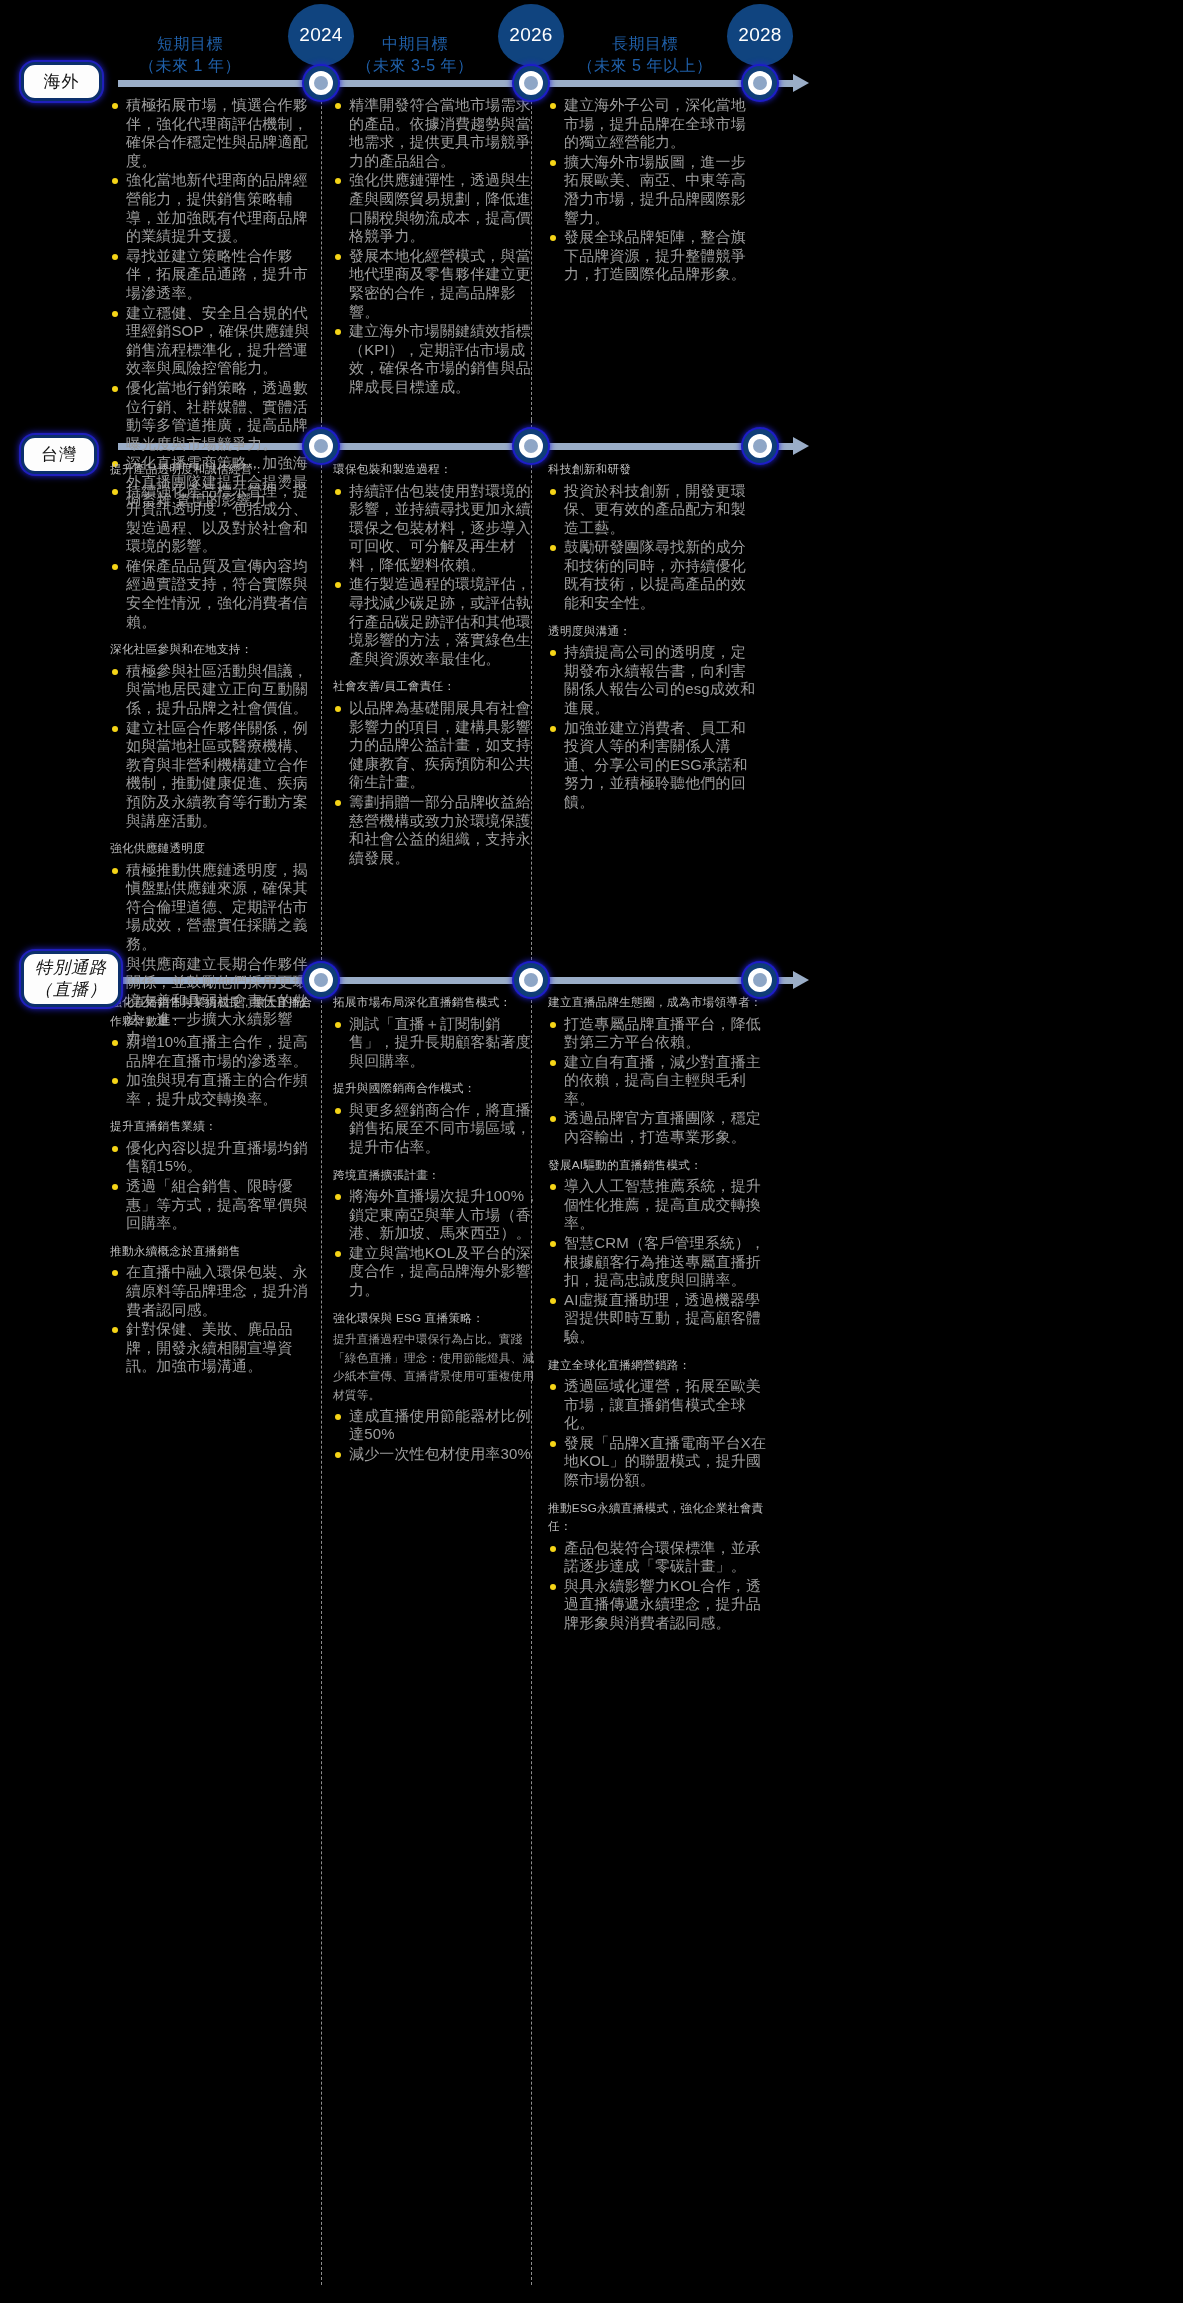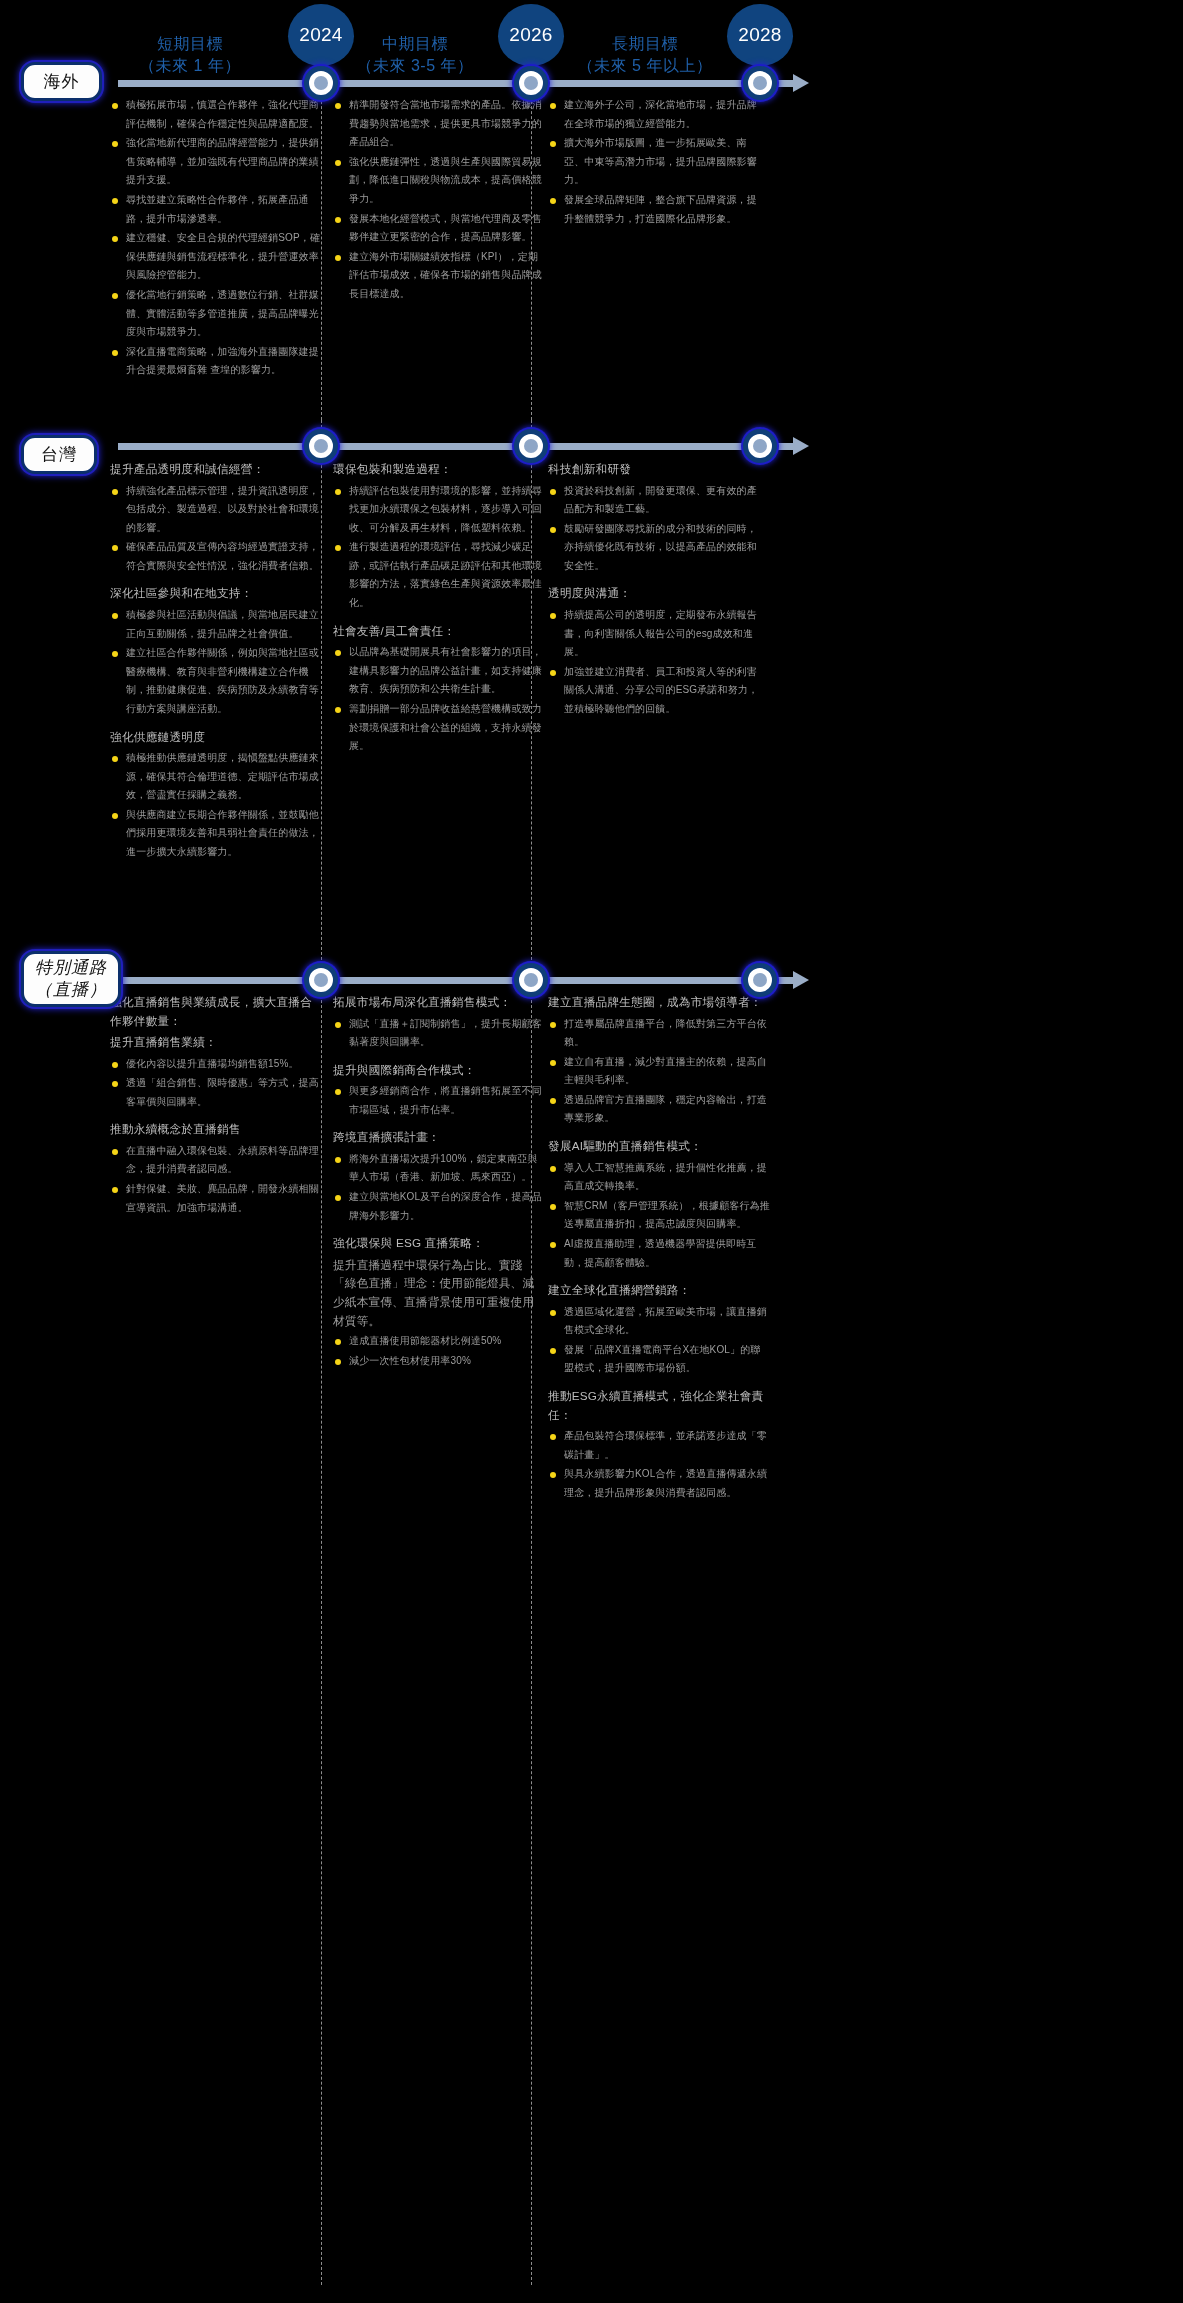--- a/index.html
+++ b/index.html
@@ -138,21 +138,21 @@
 
   ul.blist {
     list-style: none;
     margin: 0 0 9px 0;
     padding: 0;
   }
   ul.blist li {
     position: relative;
     padding-left: 16px;
     color: #9d9d9d;
-    font-size: 10px;
+    font-size: 15px;
     line-height: 18.6px;
     letter-spacing: 0.15px;
     margin-bottom: 1px;
   }
   ul.blist li::before {
     content: "";
     position: absolute;
     left: 2px;
     top: 7px;
     width: 6px;
@@ -328,20 +328,24 @@
   </div>
   <div class="node" style="left:514px; top:963px;">
     <span class="node-core"></span>
   </div>
   <div class="node" style="left:743px; top:963px;">
     <span class="node-core"></span>
   </div>
 
   <div class="col" style="left:110px; top:993px;">
     <div class="sec-head">強化直播銷售與業績成長，擴大直播合作夥伴數量：</div>
+    <ul class="blist">
+      <li>新增10%直播主合作，提高品牌在直播市場的滲透率。</li>
+      <li>加強與現有直播主的合作頻率，提升成交轉換率。</li>
+    </ul>
     <div class="sec-head">提升直播銷售業績：</div>
     <ul class="blist">
       <li>優化內容以提升直播場均銷售額15%。</li>
       <li>透過「組合銷售、限時優惠」等方式，提高客單價與回購率。</li>
     </ul>
     <div class="sec-head">推動永續概念於直播銷售</div>
     <ul class="blist last">
       <li>在直播中融入環保包裝、永續原料等品牌理念，提升消費者認同感。</li>
       <li>針對保健、美妝、麂品品牌，開發永續相關宣導資訊。加強市場溝通。</li>
     </ul>

